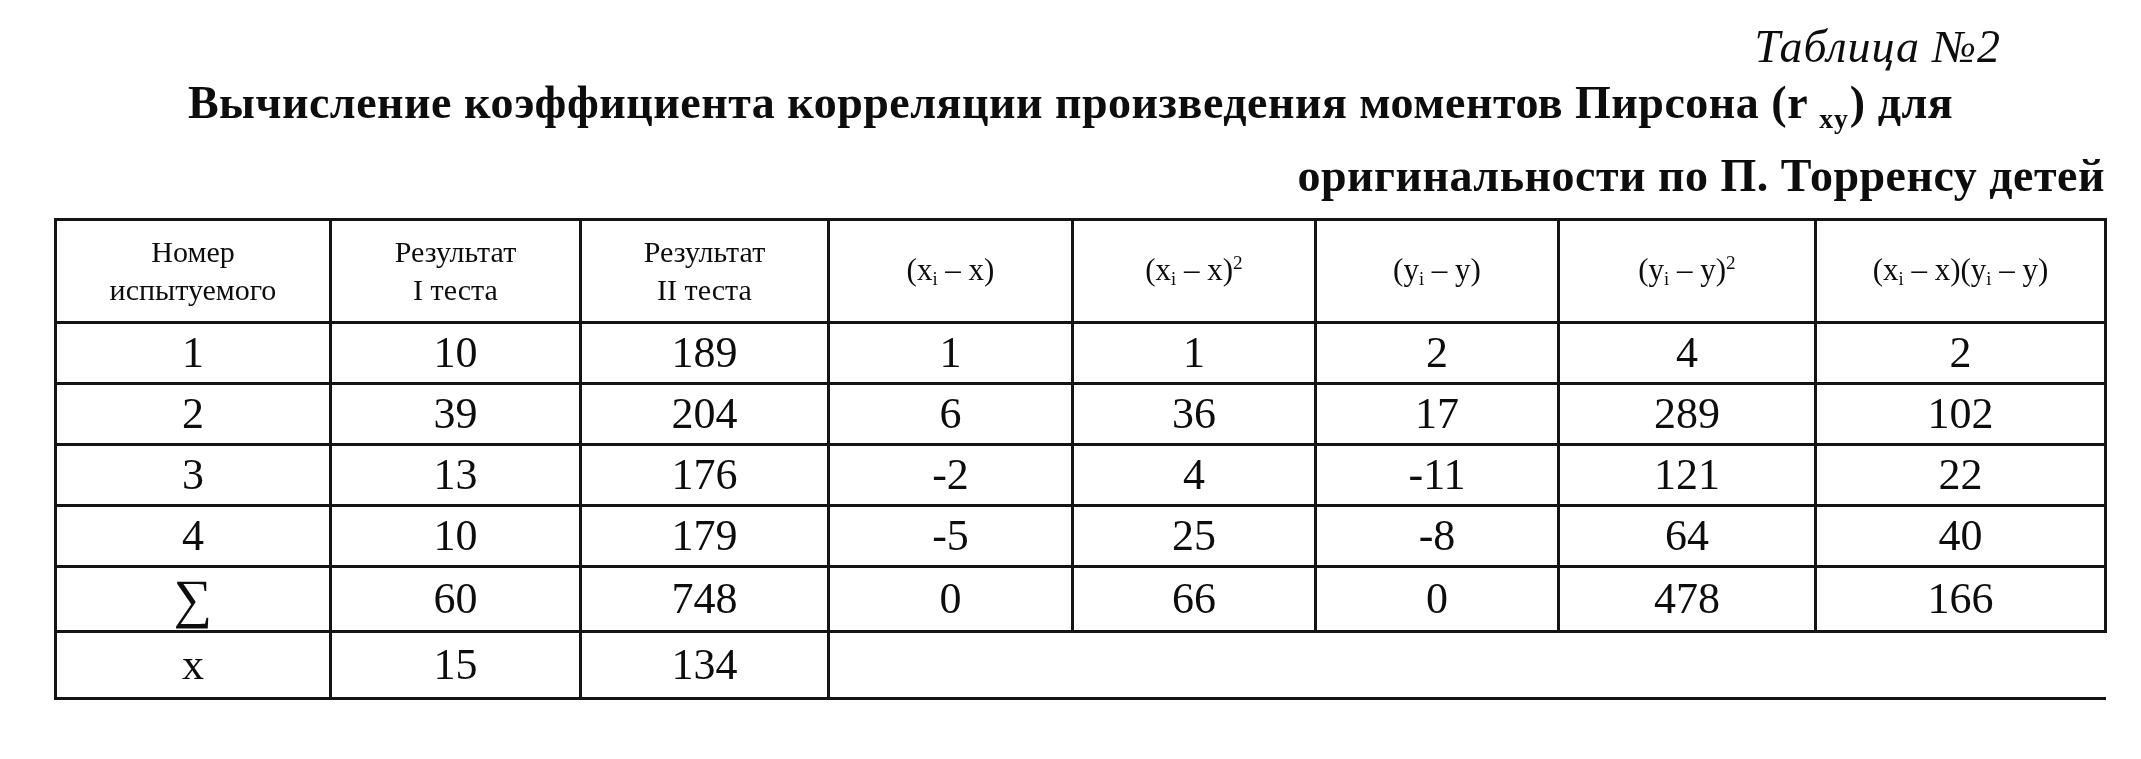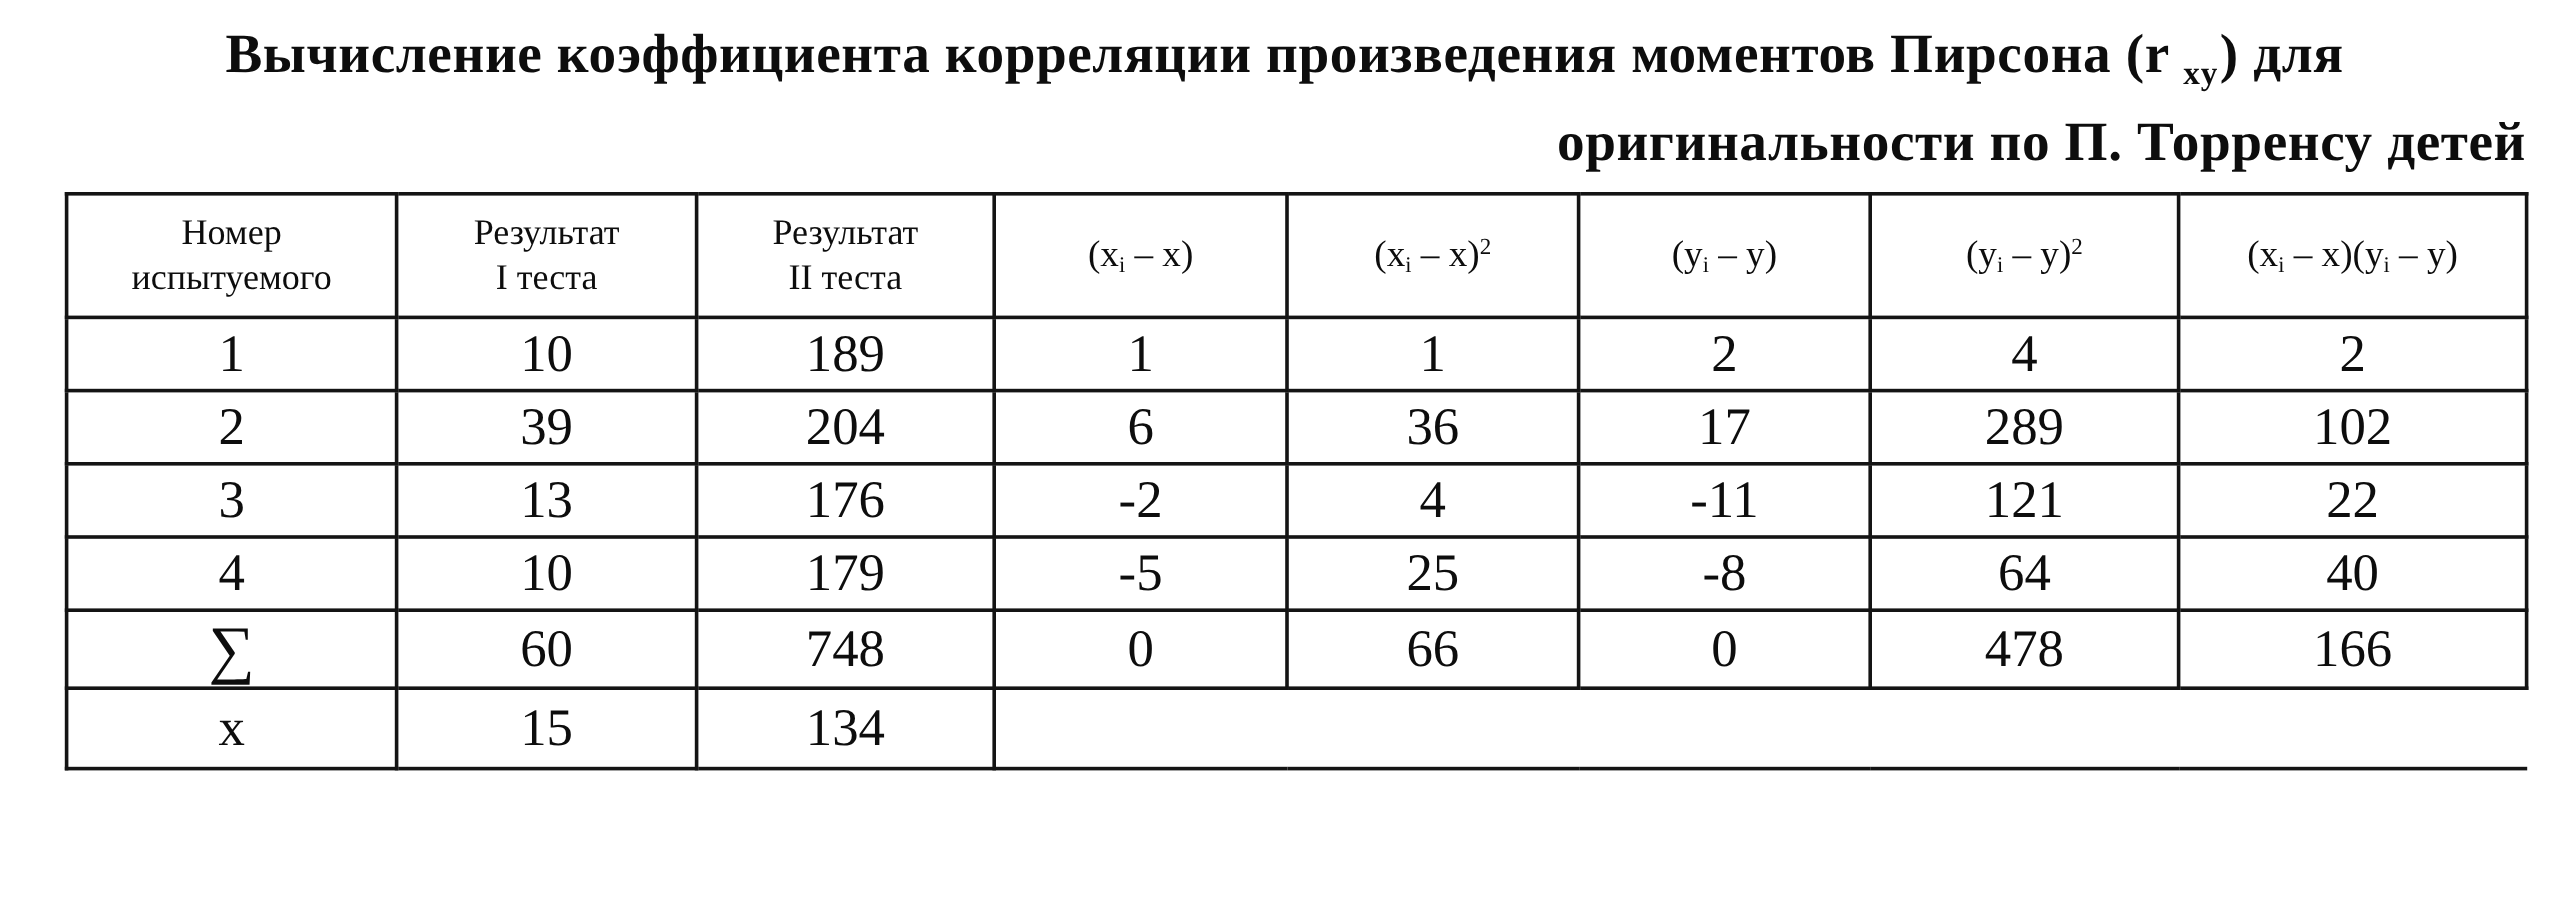--- a/index.html
+++ b/index.html
@@ -19,21 +19,21 @@
     padding: 20px 140px 0 0;
     font-style: italic;
     font-size: 46px;
     letter-spacing: 1px;
   }
 
   .doc-title {
     font-weight: bold;
     font-size: 46px;
     line-height: 57px;
-    margin-top: 16px;
+    margin-top: 1px;
     letter-spacing: 0.5px;
   }
   .doc-title .line1, .doc-title .line2 { text-align: center; }
   .doc-title .line3 { text-align: right; padding-right: 36px; }
   .title-sub { font-size: 0.6em; vertical-align: -0.35em; letter-spacing: 2px; }
 
   table.data-table {
     border-collapse: collapse;
     table-layout: fixed;
     margin: 14px 0 0 54px;
@@ -63,20 +63,21 @@
   .data-table td.open-cell { border-right: none; }
 
   sub.idx { font-size: 0.60em; vertical-align: -0.25em; }
   sup.pow { font-size: 0.62em; vertical-align: 0.55em; }
 </style>
 </head>
 <body>
 
 <div class="page">
 
+  <div class="table-caption">Таблица №2</div>
 
   <div class="doc-title">
     <div class="line1"><span>Вычисление коэффициента корреляции произведения моментов Пирсона (r </span><span class="title-sub">ху</span><span>) для</span></div>
     <div class="line3">оригинальности по П. Торренсу детей</div>
   </div>
 
   <table class="data-table">
     <colgroup>
       <col style="width:275px">
         <col style="width:250px">

